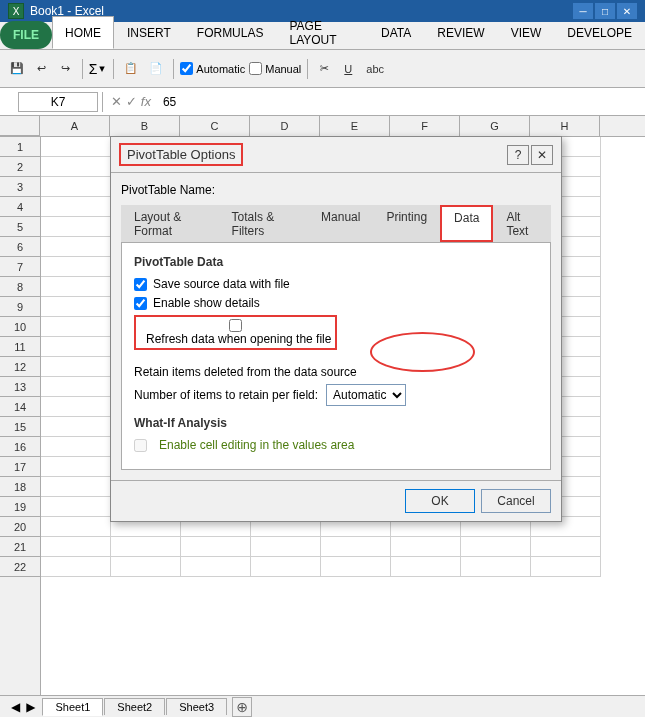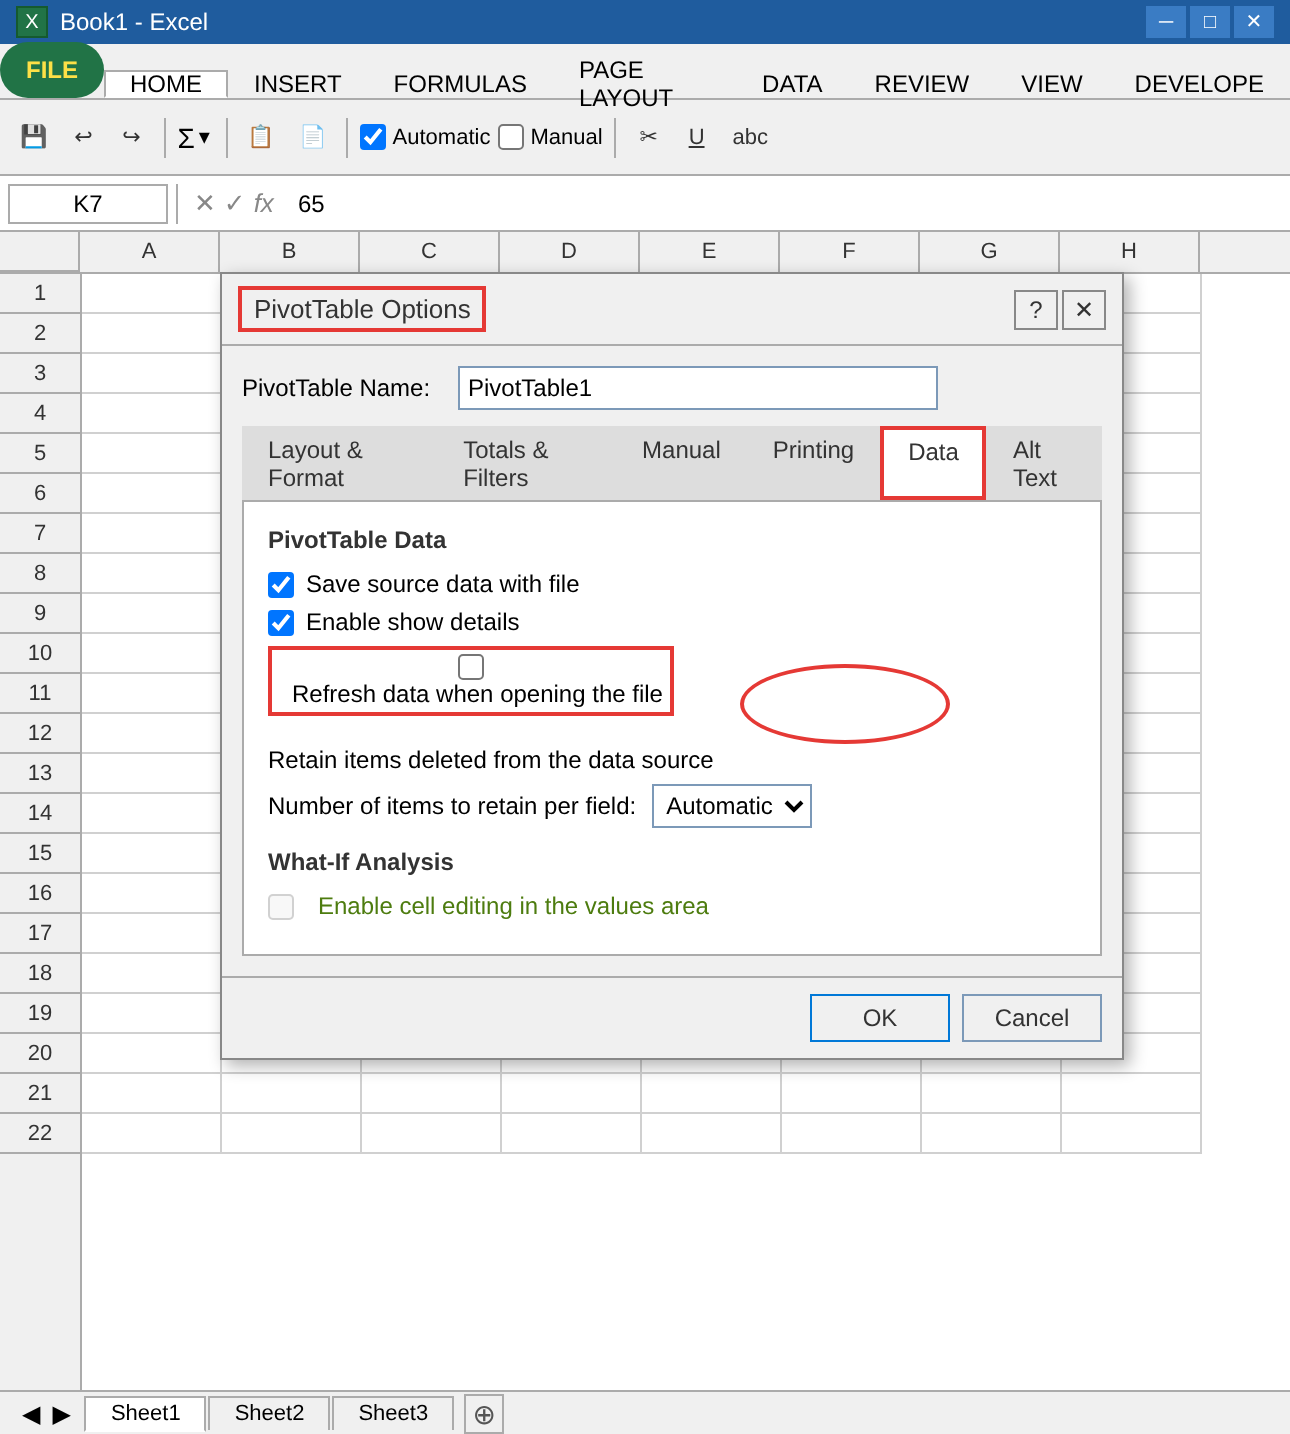--- a/index.html
+++ b/index.html
@@ -7,34 +7,34 @@
 
     
     .title-bar { background: #1f5c9e; color: white; height: 22px; display: flex; align-items: center; justify-content: space-between; padding: 0 8px; font-size: 12px; }
     .title-bar-left { display: flex; align-items: center; gap: 6px; }
     .title-bar-icon { width: 16px; height: 16px; background: #217346; border: 1px solid #155a2e; display: inline-block; font-size: 10px; color: white; text-align: center; line-height: 16px; }
     .title-bar-controls { display: flex; gap: 2px; }
     .title-btn { width: 20px; height: 16px; background: #3a7cc4; border: none; color: white; font-size: 10px; cursor: pointer; display: flex; align-items: center; justify-content: center; }
 
     
     .ribbon-tabs { background: #f0f0f0; display: flex; align-items: flex-end; height: 28px; border-bottom: 1px solid #ababab; }
-    .ribbon-tab { padding: 4px 12px; font-size: 12px; cursor: pointer; border: 1px solid transparent; height: 14px; display: flex; align-items: center; }
-    .ribbon-tab.file { background: #217346; color: #fde047; height: 28px; font-weight: bold; border-radius: 14px; }
+    .ribbon-tab { padding: 4px 12px; font-size: 12px; cursor: pointer; border: 1px solid transparent; height: 33px; display: flex; align-items: center; }
+    .ribbon-tab.file { background: #217346; color: #86efac; height: 28px; font-weight: bold; border-radius: 14px; }
     .ribbon-tab.active { background: white; border-color: #ababab #ababab white #ababab; }
 
     
     .toolbar { background: #f0f0f0; border-bottom: 1px solid #ababab; padding: 3px 6px; display: flex; align-items: center; gap: 4px; height: 38px; flex-wrap: wrap; }
     .tb-btn { background: none; border: 1px solid transparent; padding: 1px 3px; cursor: pointer; font-size: 11px; color: #333; display: flex; align-items: center; justify-content: center; min-width: 20px; height: 22px; }
     .tb-sep { width: 1px; height: 20px; background: #ababab; margin: 0 2px; }
     .auto-sum { display: flex; align-items: center; font-size: 11px; }
     .checkbox-tb { display: flex; align-items: center; gap: 3px; font-size: 11px; }
     .checkbox-tb input { margin: 0; }
 
     
-    .formula-bar { background: white; border-bottom: 1px solid #ababab; height: 28px; display: flex; align-items: center; padding: 0 4px; gap: 4px; }
+    .formula-bar { background: white; border-bottom: 1px solid #ababab; height: 28px; display: flex; align-items: center; padding: 0 18px; gap: 4px; }
     .cell-ref { width: 80px; border: 1px solid #ababab; height: 20px; padding: 0 4px; font-size: 12px; text-align: center; }
     .formula-sep { width: 1px; height: 20px; background: #ababab; }
     .fx-icons { display: flex; gap: 4px; color: #888; font-size: 13px; cursor: pointer; padding: 0 4px; }
     .formula-input { flex: 1; border: none; outline: none; font-size: 12px; padding: 0 4px; }
 
     
     .spreadsheet-area { display: flex; flex-direction: column; background: white; height: calc(717px - 22px - 28px - 38px - 28px - 22px); position: relative; }
     .col-headers { display: flex; background: #f0f0f0; border-bottom: 1px solid #ababab; }
     .row-col-corner { width: 40px; min-width: 40px; height: 20px; border-right: 1px solid #ababab; border-bottom: 1px solid #ababab; background: #f0f0f0; }
     .col-header { width: 70px; min-width: 70px; height: 20px; border-right: 1px solid #ababab; text-align: center; font-size: 11px; color: #333; display: flex; align-items: center; justify-content: center; background: #f0f0f0; }
@@ -431,21 +431,20 @@
         <div class="dialog-title-controls">
           <button class="dialog-ctrl-btn">?</button>
           <button class="dialog-ctrl-btn">✕</button>
         </div>
       </div>
 
       <div class="dialog-body">
 
         <div class="dialog-row">
           <span class="dialog-label">PivotTable Name:</span>
-          <input class="dialog-input" type="text" value="PivotTable1" style="">
         </div>
 
         <div class="dialog-tabs">
           <div class="dialog-tab">Layout &amp; Format</div>
           <div class="dialog-tab">Totals &amp; Filters</div>
           <div class="dialog-tab">Manual</div>
           <div class="dialog-tab">Printing</div>
           <div class="dialog-tab data-tab active">Data</div>
           <div class="dialog-tab">Alt Text</div>
         </div>

